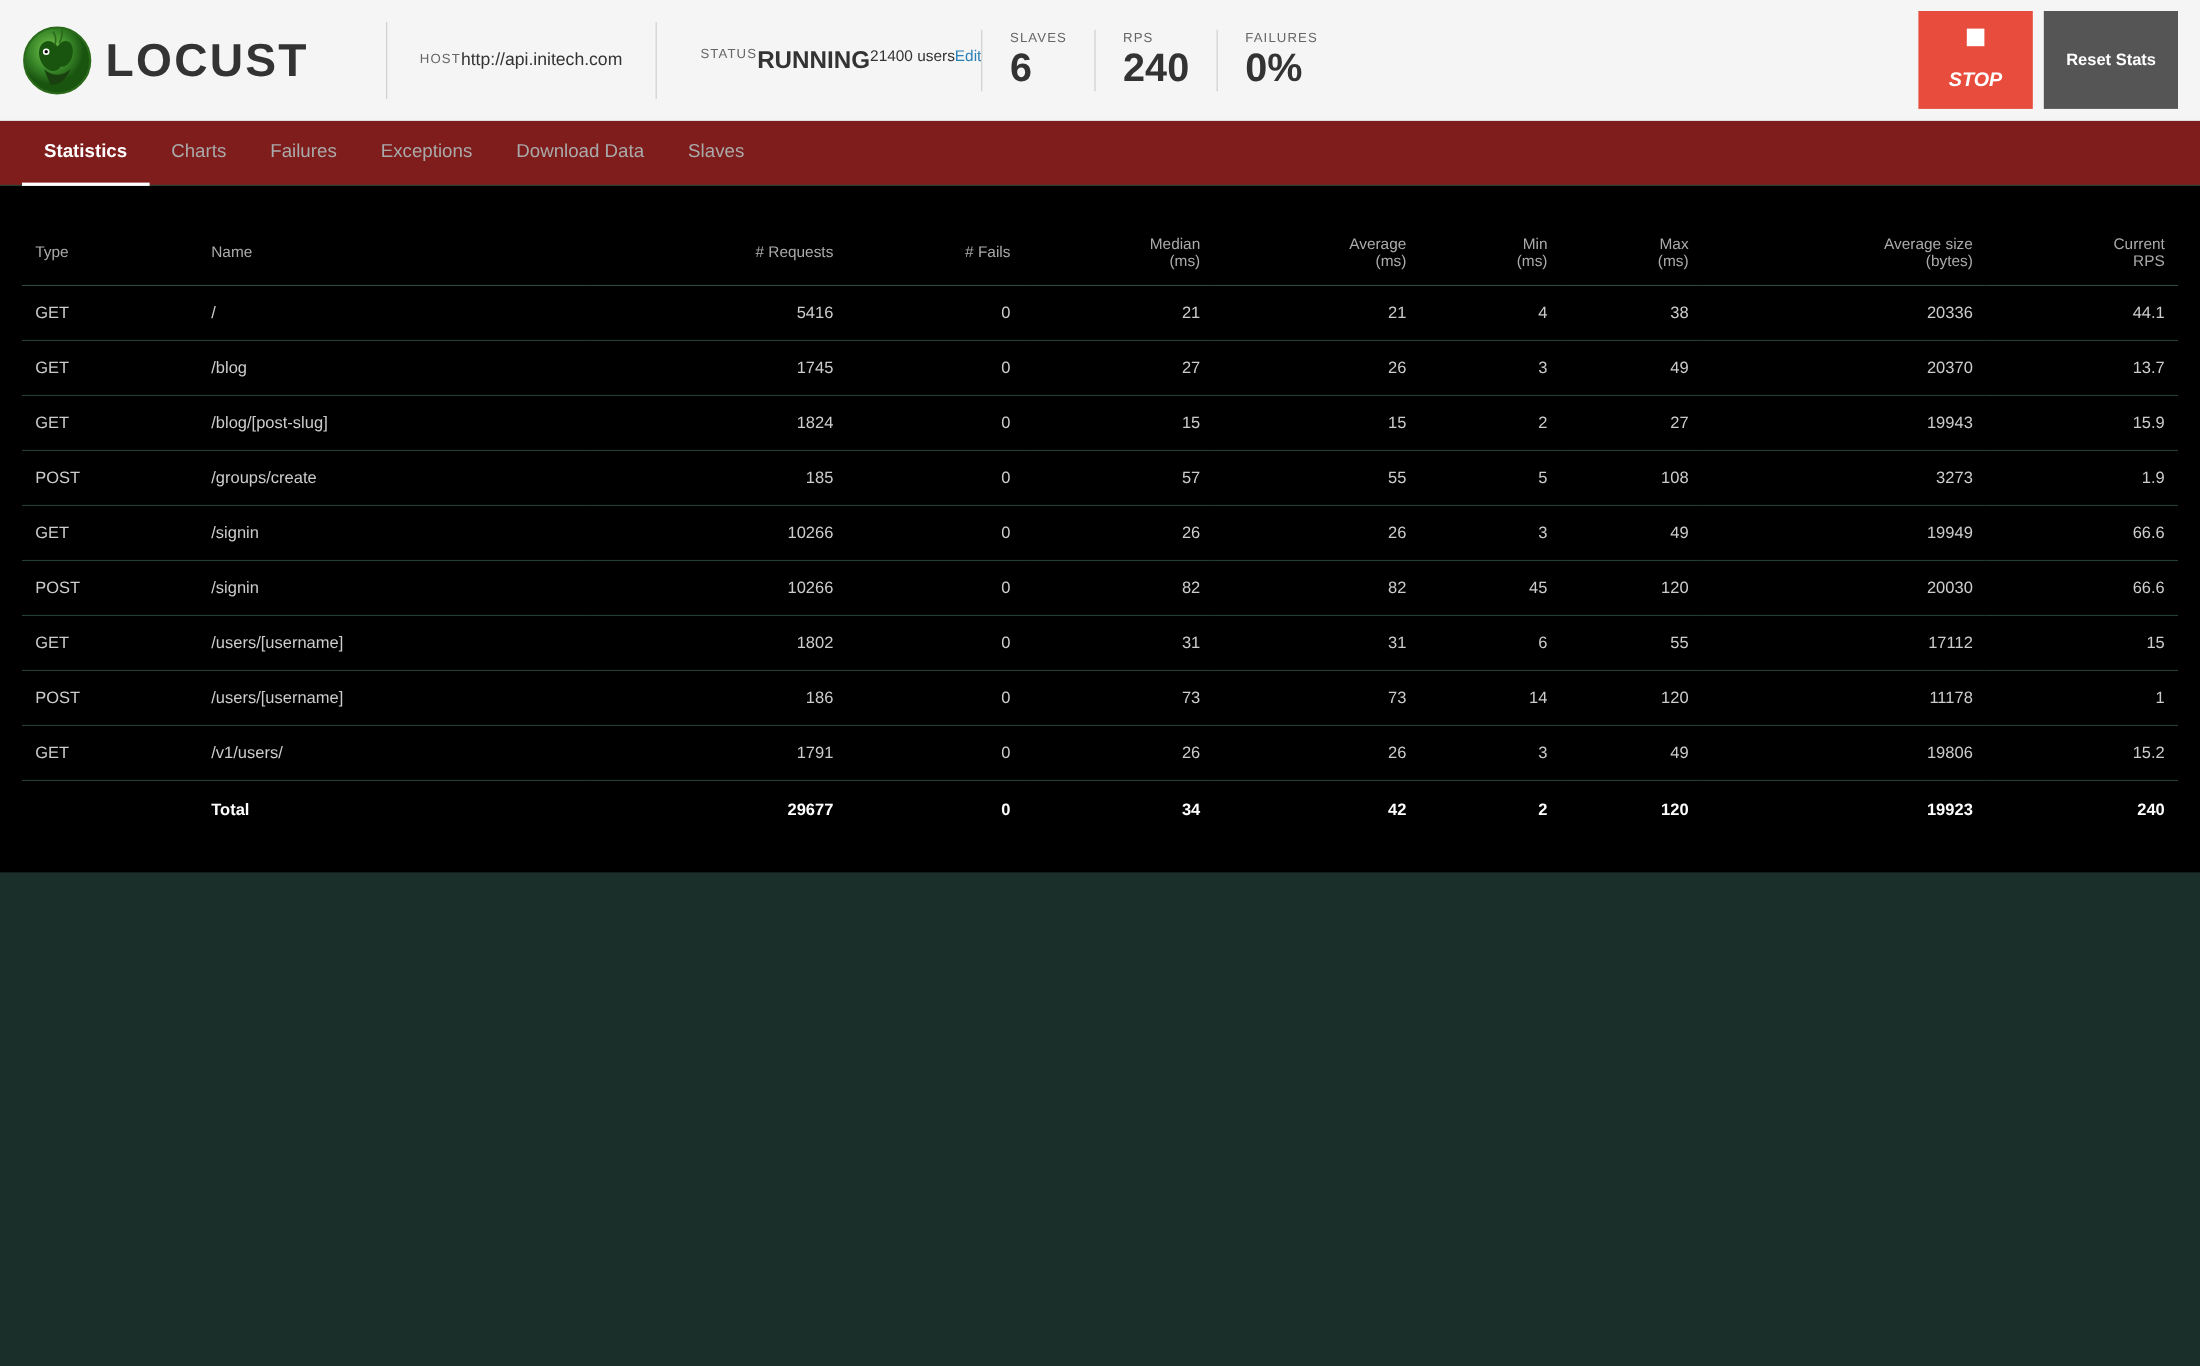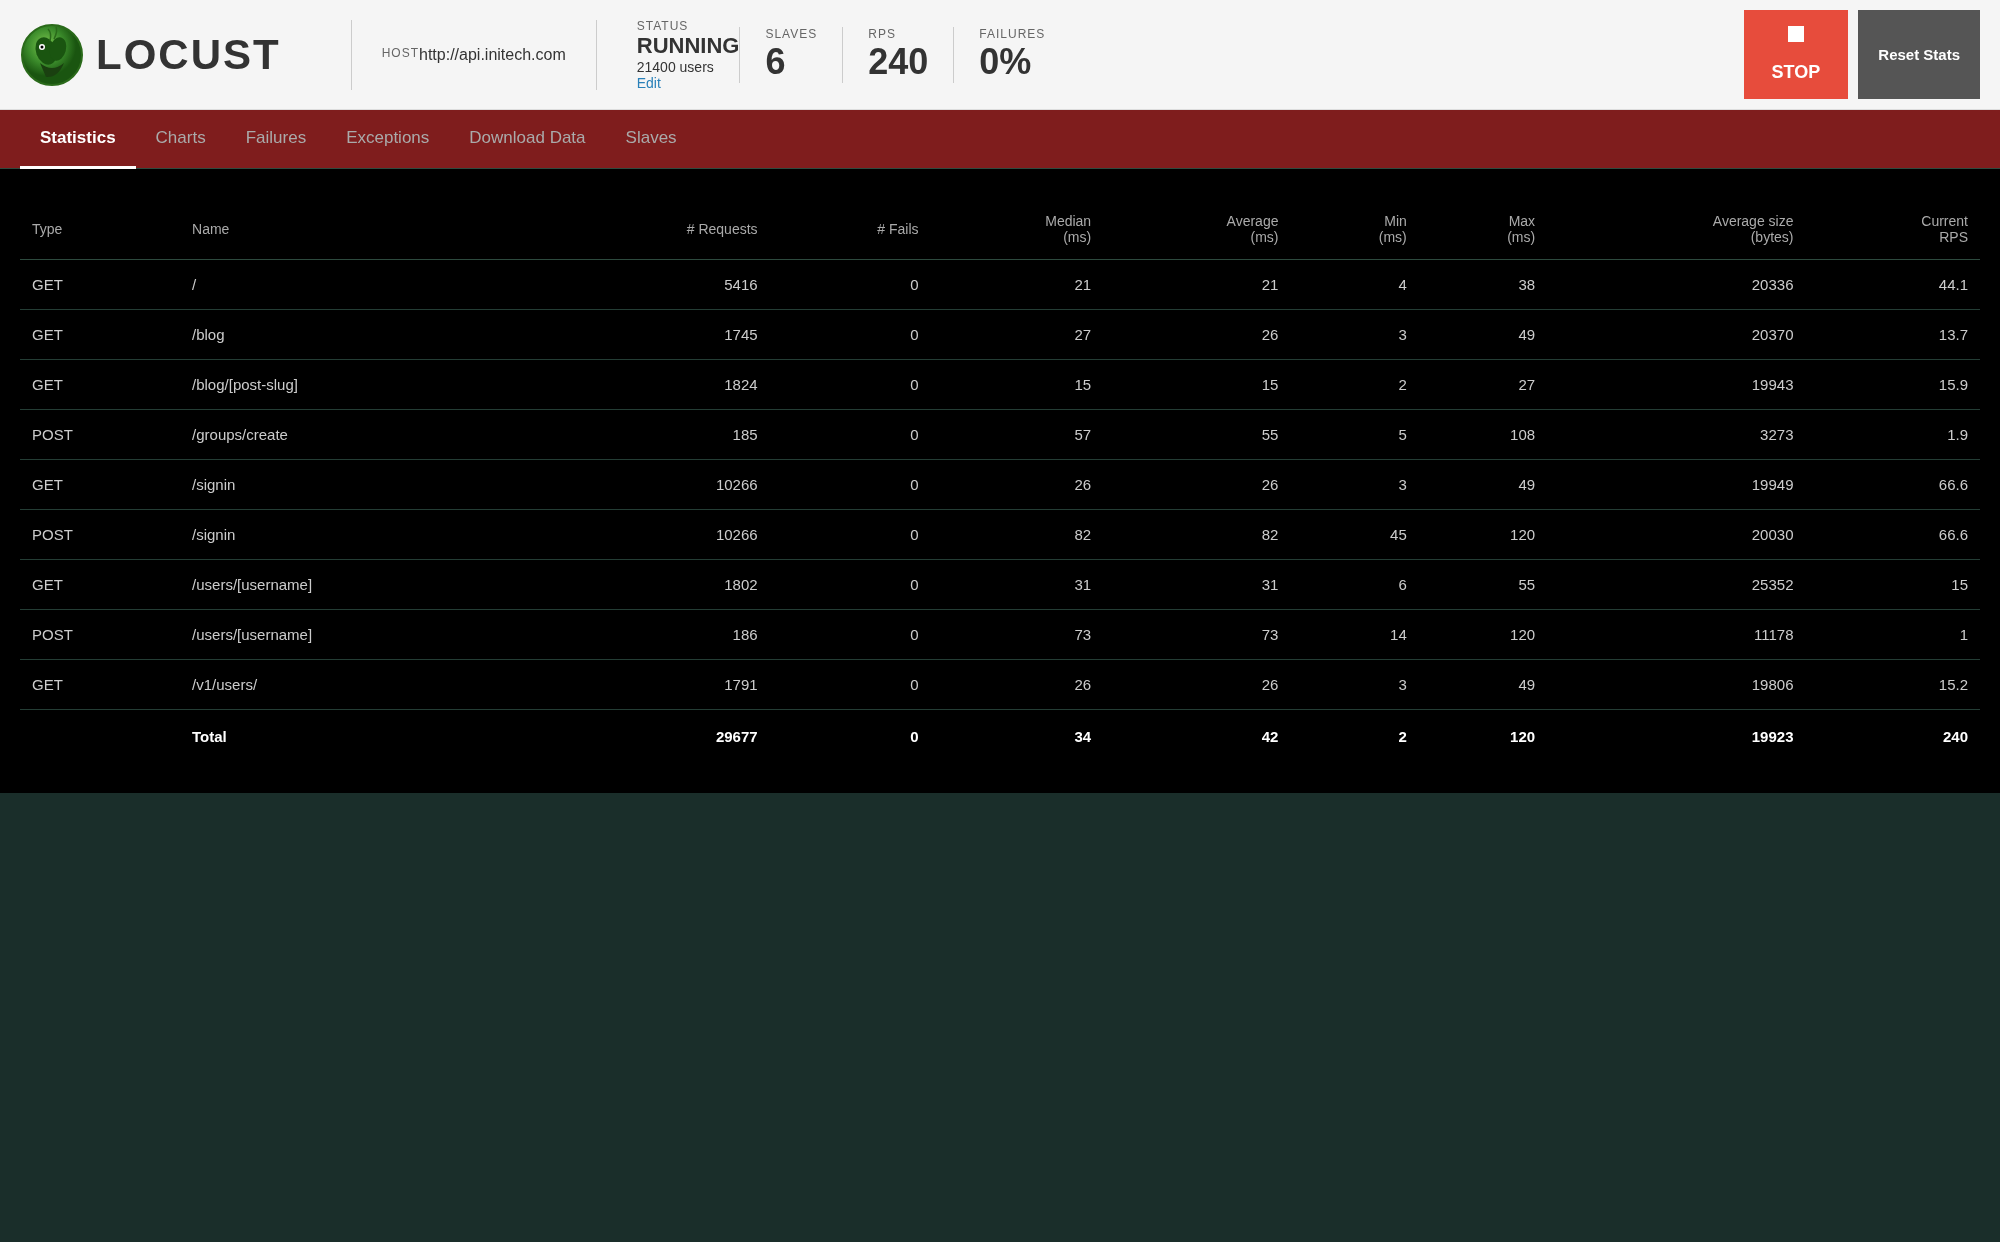--- a/index.html
+++ b/index.html
@@ -46,21 +46,21 @@
       color: #666;
       text-transform: uppercase;
       letter-spacing: 1px;
     }
     .host-value {
       font-size: 16px;
       color: #333;
     }
     .status-section {
       display: flex;
-      flex-direction: column;
+      flex-direction: row;
       margin-left: 10px;
     }
     .status-label {
       font-size: 12px;
       color: #666;
       text-transform: uppercase;
       letter-spacing: 1px;
     }
     .status-running {
       font-size: 22px;
@@ -106,20 +106,21 @@
       color: white;
       border: none;
       padding: 16px 28px;
       font-size: 18px;
       font-weight: bold;
       cursor: pointer;
       display: flex;
       flex-direction: column;
       align-items: center;
       gap: 20px;
+      font-style: italic;
     }
     .btn-stop .stop-icon {
       width: 16px;
       height: 16px;
       background: white;
       display: block;
     }
     .btn-reset {
       background: #555;
       color: white;
@@ -364,21 +365,21 @@
         </tr>
         <tr>
           <td>GET</td>
           <td>/users/[username]</td>
           <td class="right">1802</td>
           <td class="right">0</td>
           <td class="right">31</td>
           <td class="right">31</td>
           <td class="right">6</td>
           <td class="right">55</td>
-          <td class="right">25352</td>
+          <td class="right">17112</td>
           <td class="right">15</td>
         </tr>
         <tr>
           <td>POST</td>
           <td>/users/[username]</td>
           <td class="right">186</td>
           <td class="right">0</td>
           <td class="right">73</td>
           <td class="right">73</td>
           <td class="right">14</td>

